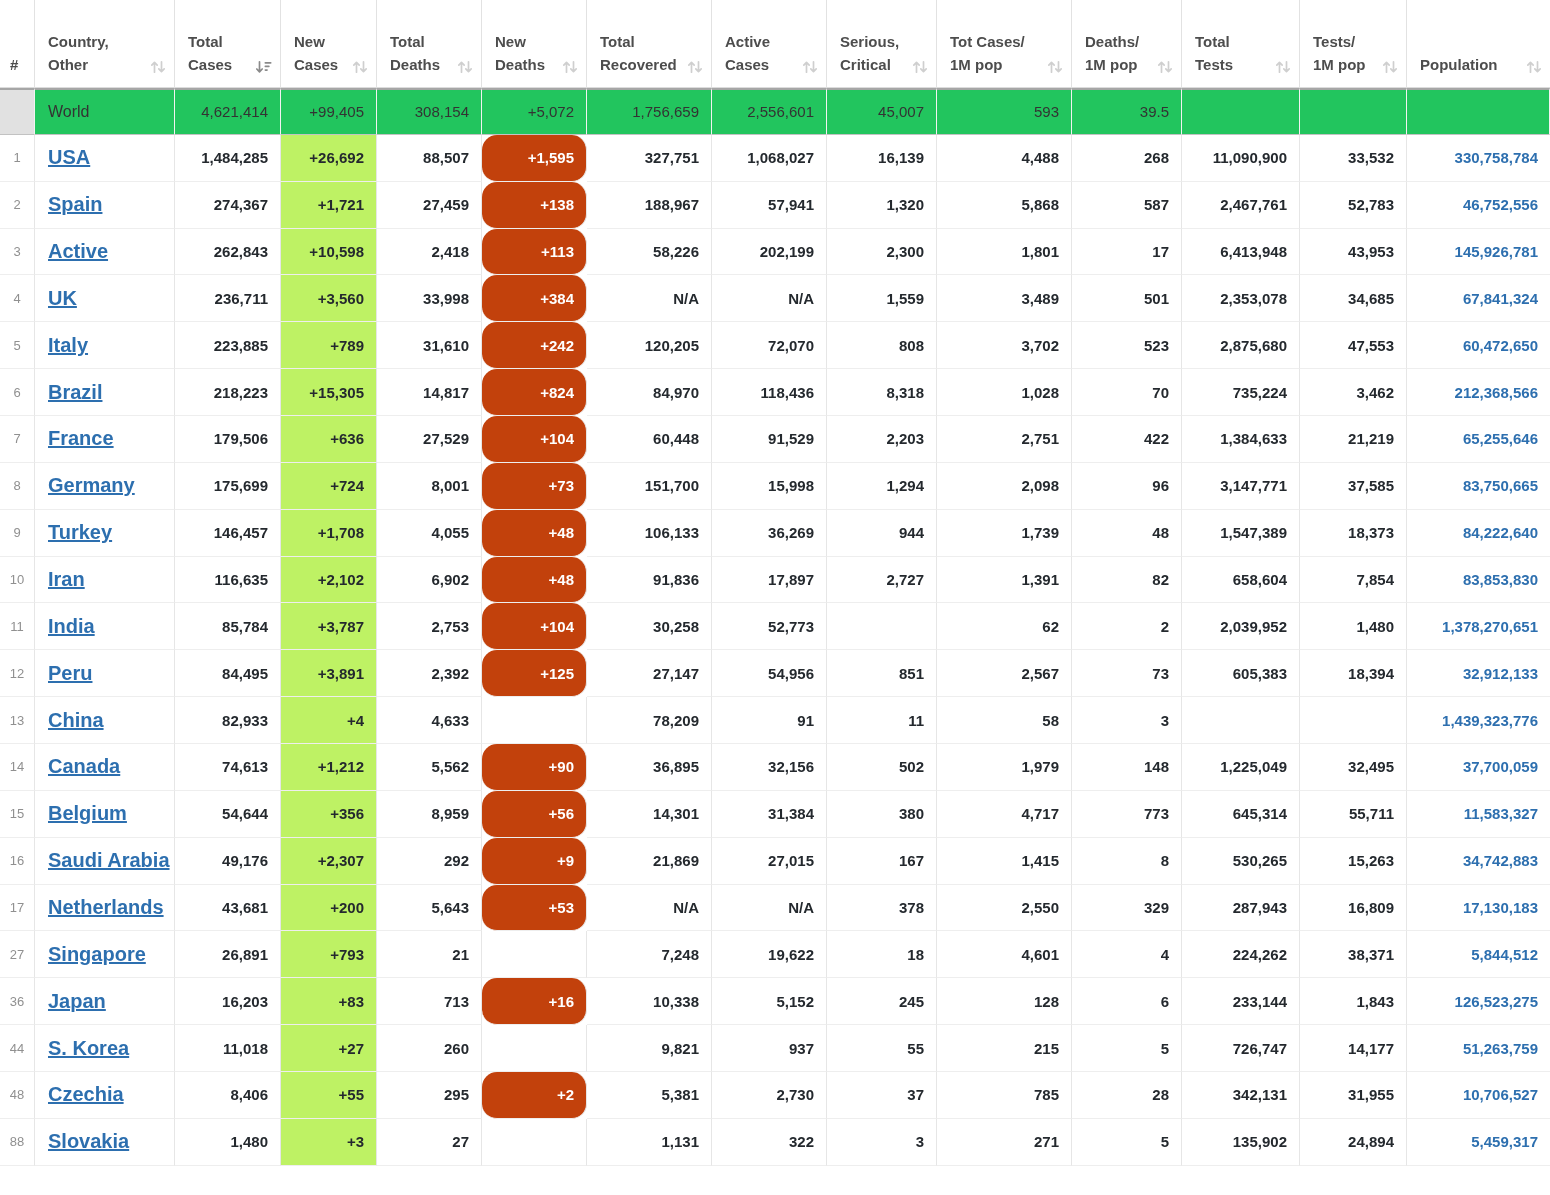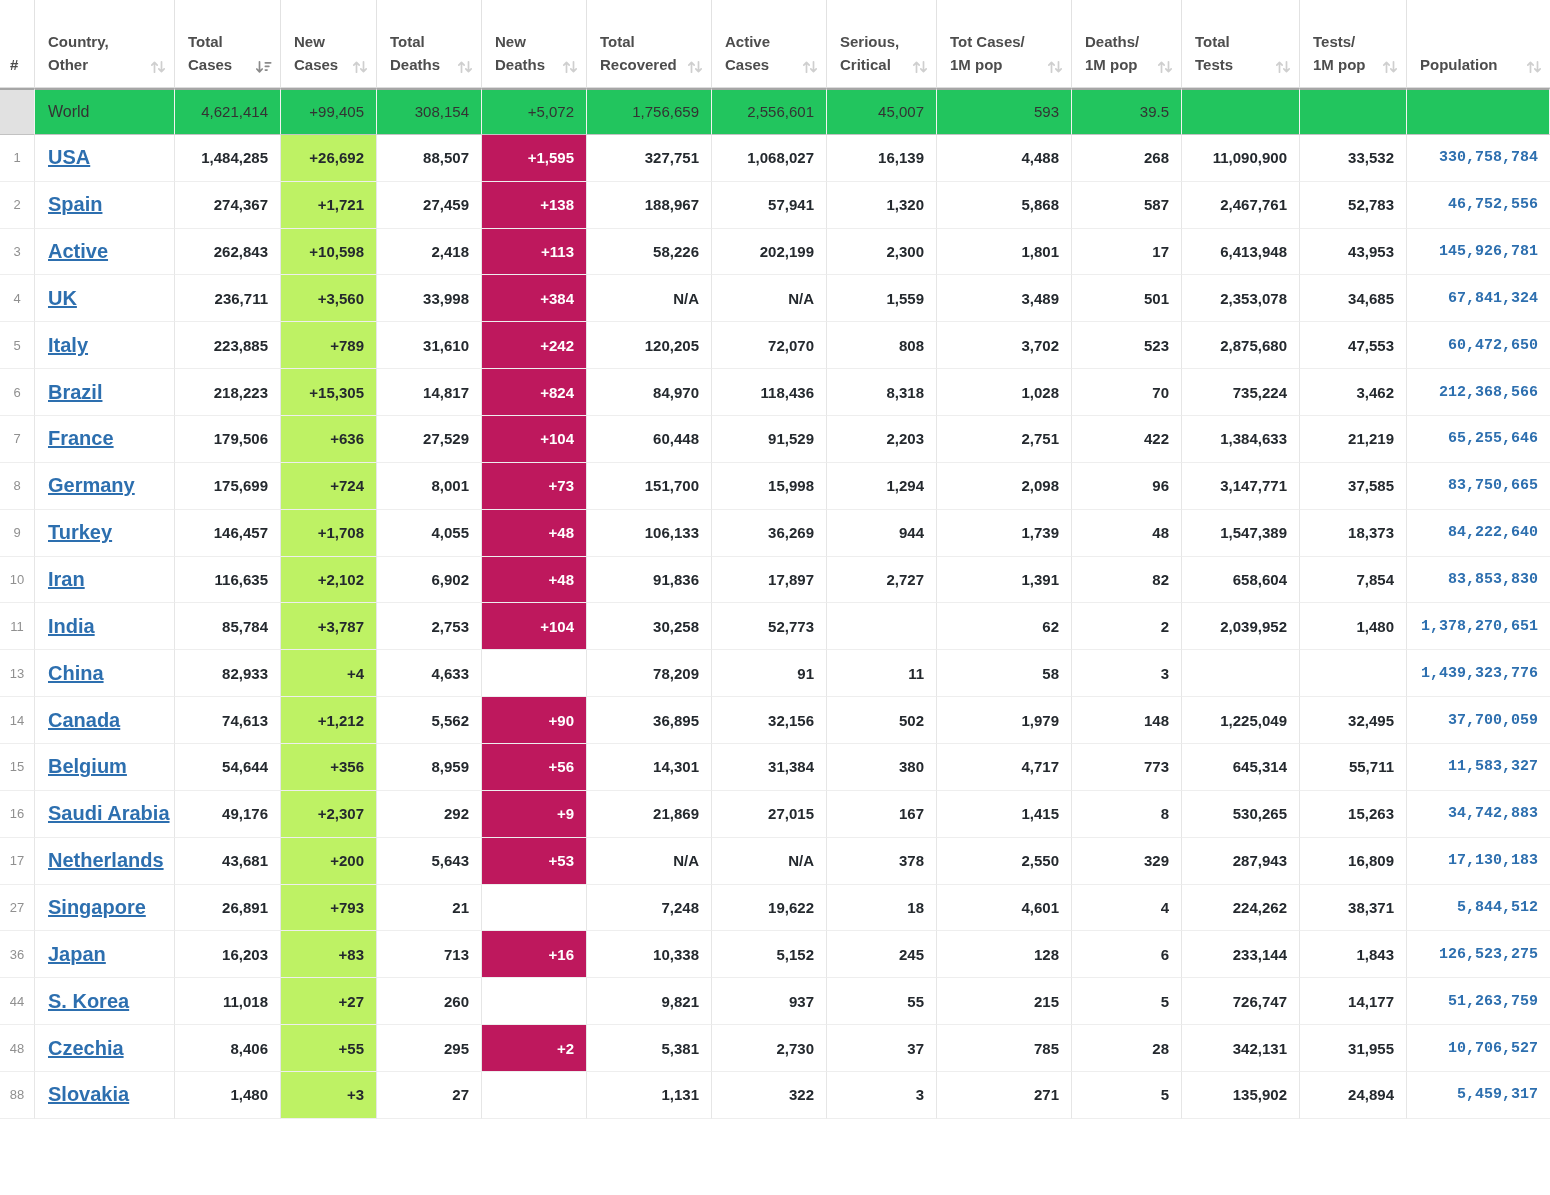--- a/index.html
+++ b/index.html
@@ -15,23 +15,23 @@
   .th-label{display:block;}
   .th-line{display:block;line-height:23px;}
   .sort-icon{flex:0 0 auto;margin-left:4px;margin-bottom:2px;line-height:0;}
   tbody td{height:46.87px;font-size:15px;font-weight:700;color:#24292e;vertical-align:middle;
     text-align:right;padding:0 12px 0 6px;
     border-right:1px solid #e6e6e6;border-bottom:1px solid #eeeeee;}
   tbody td:last-child{border-right:none;}
   td.rank{text-align:center;color:#909090;font-weight:400;font-size:13px;padding:0 4px;}
   td.country{text-align:left;padding-left:13px;font-size:20px;}
   td.country a{color:#2d6faf;text-decoration:underline;font-weight:700;}
-  td.pop{color:#2d6faf;font-family:Liberation Mono, monospace;}
+  td.pop{color:#2d6faf;}
   td.yellow{background:#bef264;}
-  td.red{background:#be185d;color:#ffffff;}
+  td.red{background:#c2410c;color:#ffffff;border-radius:15px;}
   tr.world td{background:#22c55e;font-weight:400;color:#333333;
     border-top:2px solid #a6a6a6;border-right:1px solid #f2f2f2;border-bottom:1px solid #c2c2c2;}
   tr.world td.rank{background:#e1e1e1;}
   tr.world td.country{font-size:16px;}
   tr.world td.pop{color:#333;}
 </style>
 </head>
 <body>
 
 <div id="app">
@@ -435,20 +435,36 @@
           <td class="num">30,258</td>
           <td class="num">52,773</td>
           <td class="num"></td>
           <td class="num">62</td>
           <td class="num">2</td>
           <td class="num">2,039,952</td>
           <td class="num">1,480</td>
           <td class="num pop">1,378,270,651</td>
         </tr>
         <tr>
+          <td class="rank">12</td>
+          <td class="country"><a href="#">Peru</a></td>
+          <td class="num">84,495</td>
+          <td class="num yellow">+3,891</td>
+          <td class="num">2,392</td>
+          <td class="num red">+125</td>
+          <td class="num">27,147</td>
+          <td class="num">54,956</td>
+          <td class="num">851</td>
+          <td class="num">2,567</td>
+          <td class="num">73</td>
+          <td class="num">605,383</td>
+          <td class="num">18,394</td>
+          <td class="num pop">32,912,133</td>
+        </tr>
+        <tr>
           <td class="rank">13</td>
           <td class="country"><a href="#">China</a></td>
           <td class="num">82,933</td>
           <td class="num yellow">+4</td>
           <td class="num">4,633</td>
           <td class="num"></td>
           <td class="num">78,209</td>
           <td class="num">91</td>
           <td class="num">11</td>
           <td class="num">58</td>

